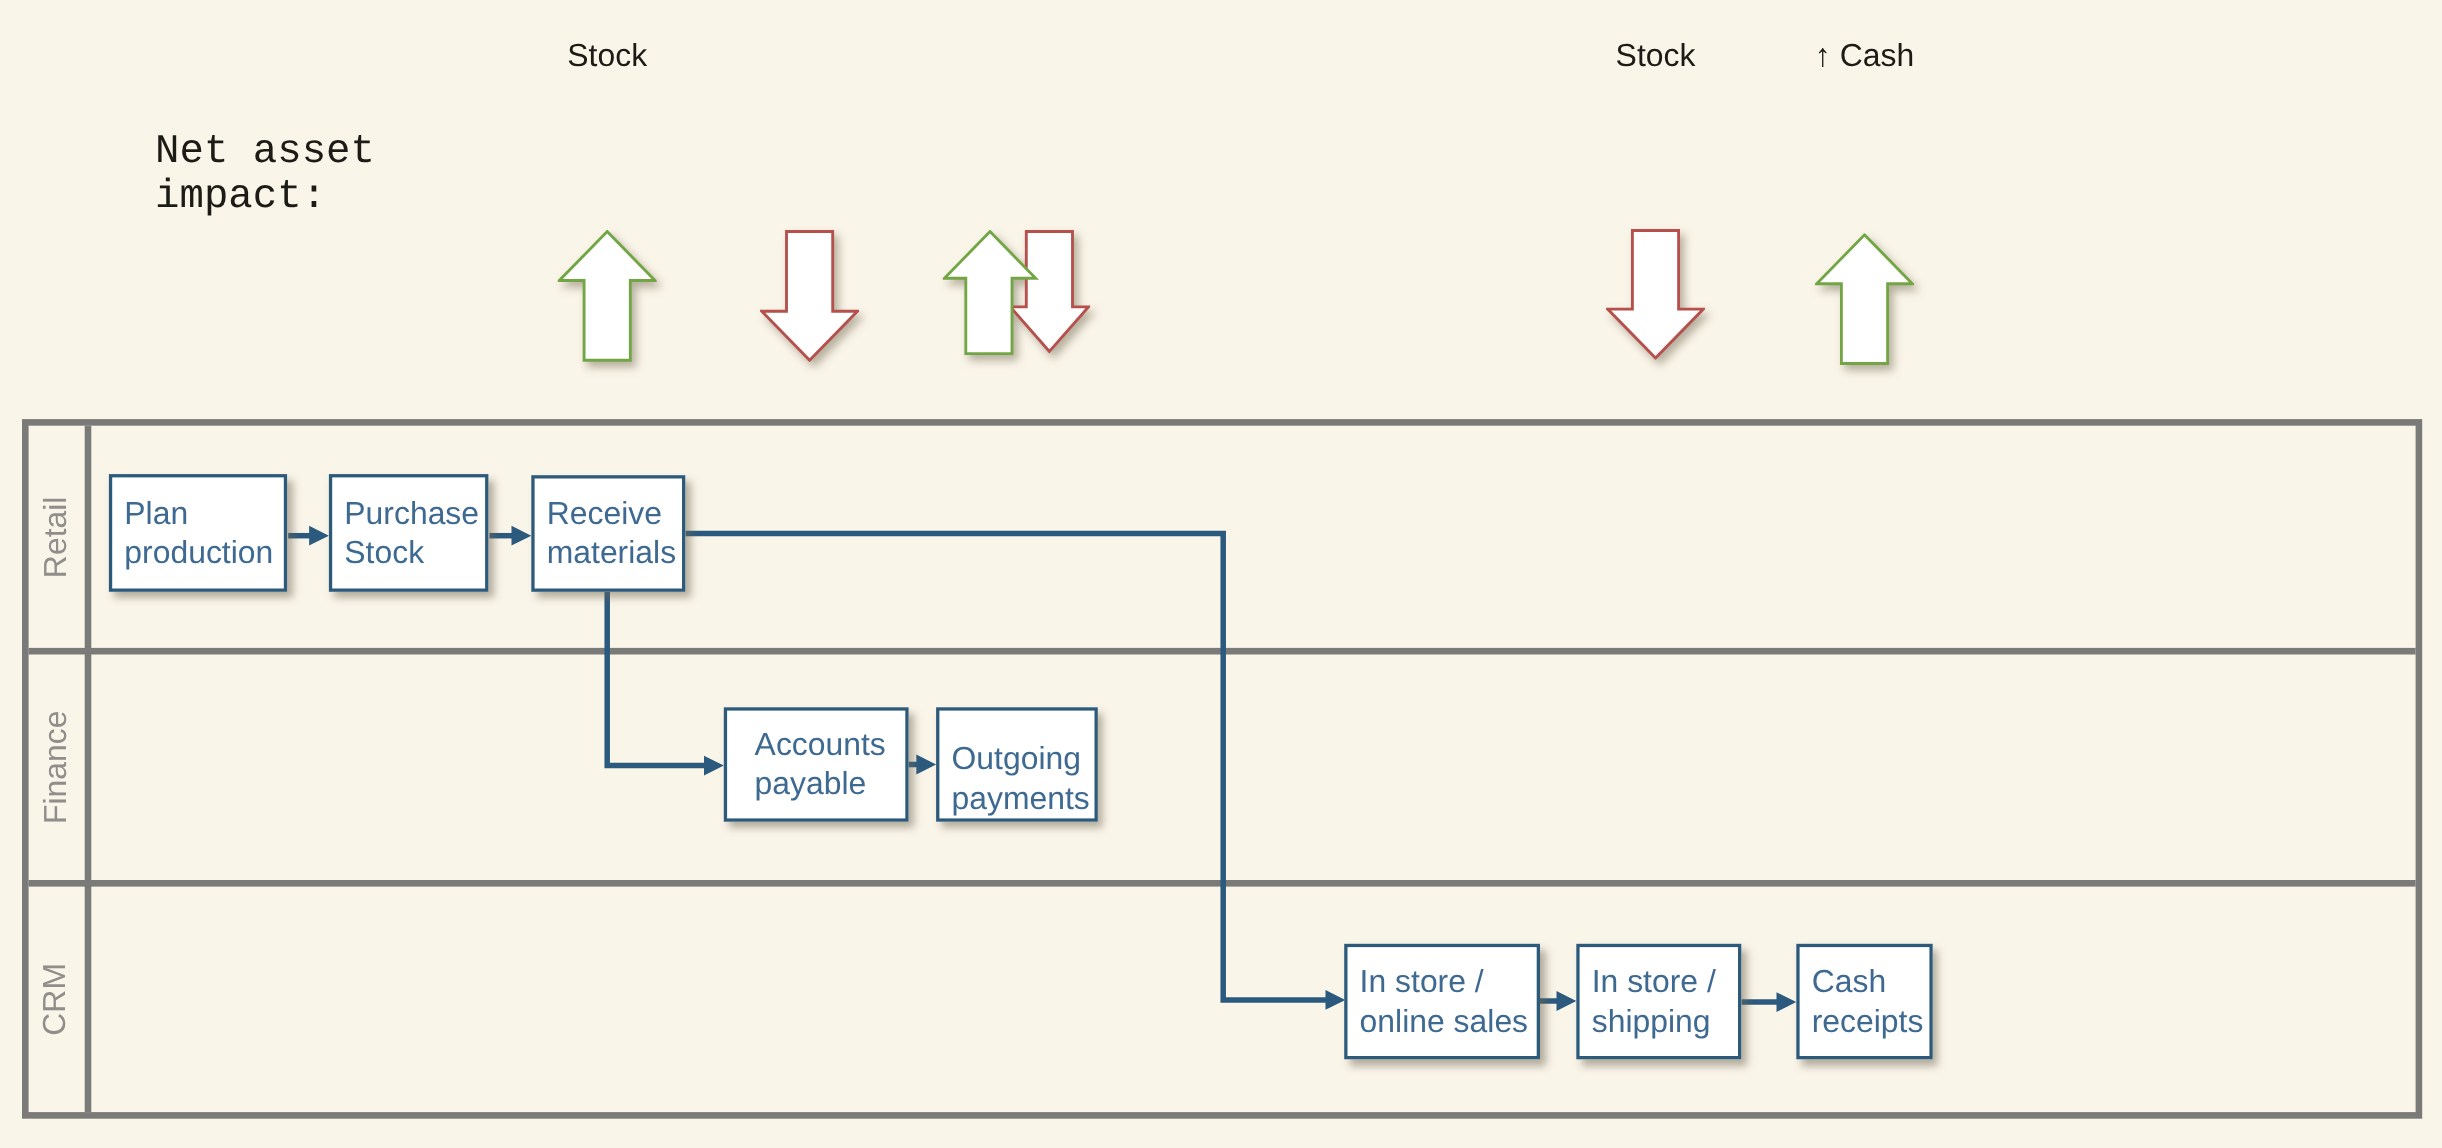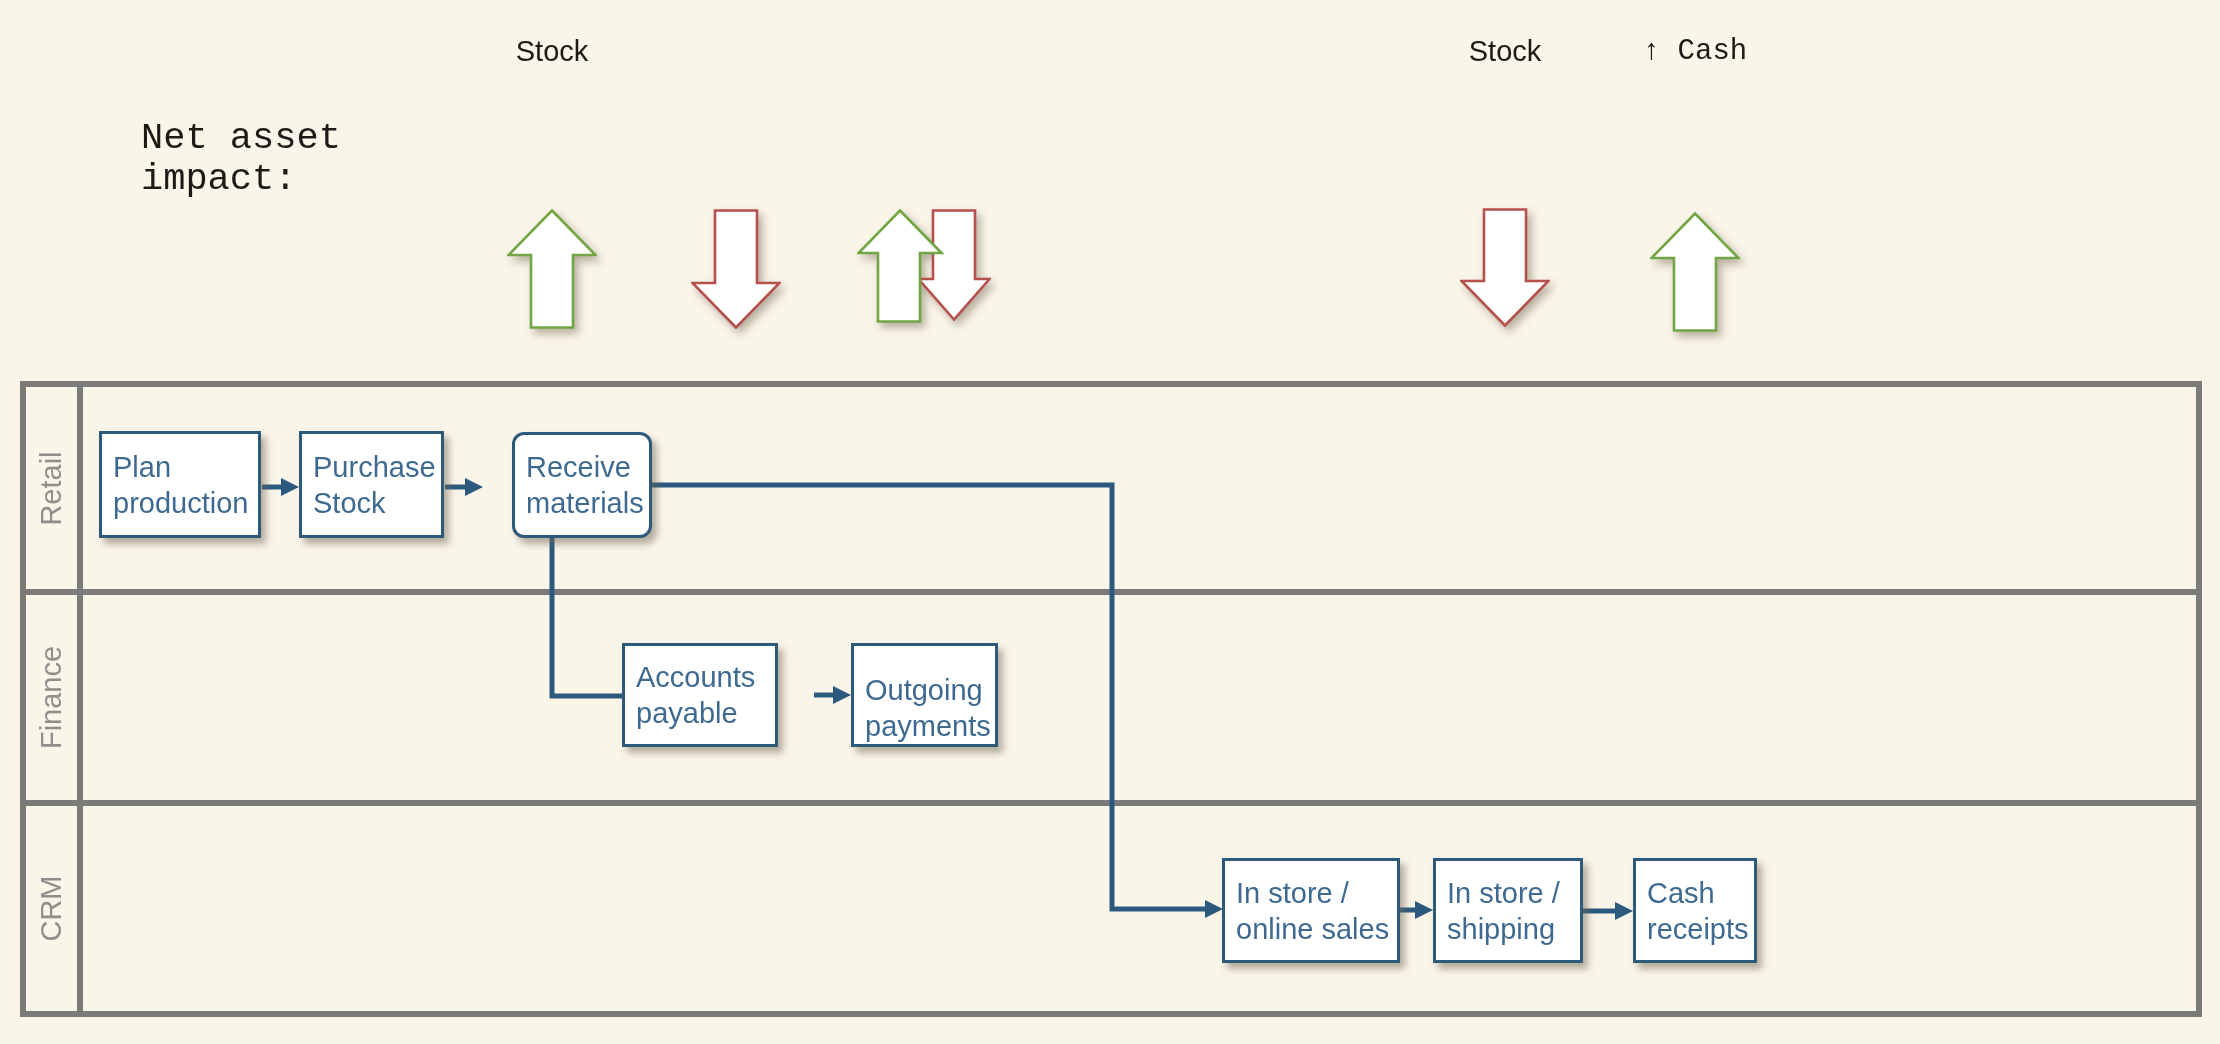--- a/index.html
+++ b/index.html
@@ -75,21 +75,21 @@
 </head>
 <body>
 
 <div class="page">
 
   <div class="title">Net asset
 impact:</div>
 
   <div class="impact-label" style="left:392px;">Stock</div>
   <div class="impact-label" style="left:1345px;">Stock</div>
-  <div class="impact-label" style="left:1535px;font-family:Liberation Mono, monospace;">↑ Cash</div>
+  <div class="impact-label" style="left:1535px;">↑ Cash</div>
 
   <svg class="impact-arrow" style="left:507px;top:209px;" width="90" height="120" viewBox="0 0 90 120">
     <polygon class="shape shape-up" points="45,1.5 88.5,46 66,46 66,118.5 24,118.5 24,46 1.5,46"></polygon>
   </svg>
 
   <svg class="impact-arrow" style="left:691px;top:209px;" width="90" height="120" viewBox="0 0 90 120">
     <polygon class="shape shape-down" points="45,118.5 1.5,74 24,74 24,1.5 66,1.5 66,74 88.5,74"></polygon>
   </svg>
 
   <svg class="impact-arrow" style="left:857px;top:209px;" width="134" height="114" viewBox="0 0 134 114">
@@ -146,25 +146,25 @@
   </svg>
 
   <div class="node" style="left:99px;top:431px;width:162px;height:107px;">
     <span>Plan
 production</span>
   </div>
   <div class="node" style="left:299px;top:431px;width:145px;height:107px;">
     <span>Purchase
 Stock</span>
   </div>
-  <div class="node" style="left:512px;top:432px;width:140px;height:106px;border-radius:12px;">
+  <div class="node" style="left:483px;top:432px;width:140px;height:106px;">
     <span>Receive
 materials</span>
   </div>
-  <div class="node" style="left:622px;top:643px;width:156px;height:104px;">
+  <div class="node" style="left:658px;top:643px;width:168px;height:104px;padding-left:14px;">
     <span>Accounts
 payable</span>
   </div>
   <div class="node" style="left:851px;top:643px;width:147px;height:104px;align-items:flex-end;">
     <span>Outgoing
 payments</span>
   </div>
   <div class="node" style="left:1222px;top:858px;width:178px;height:105px;">
     <span>In store /
 online sales</span>

